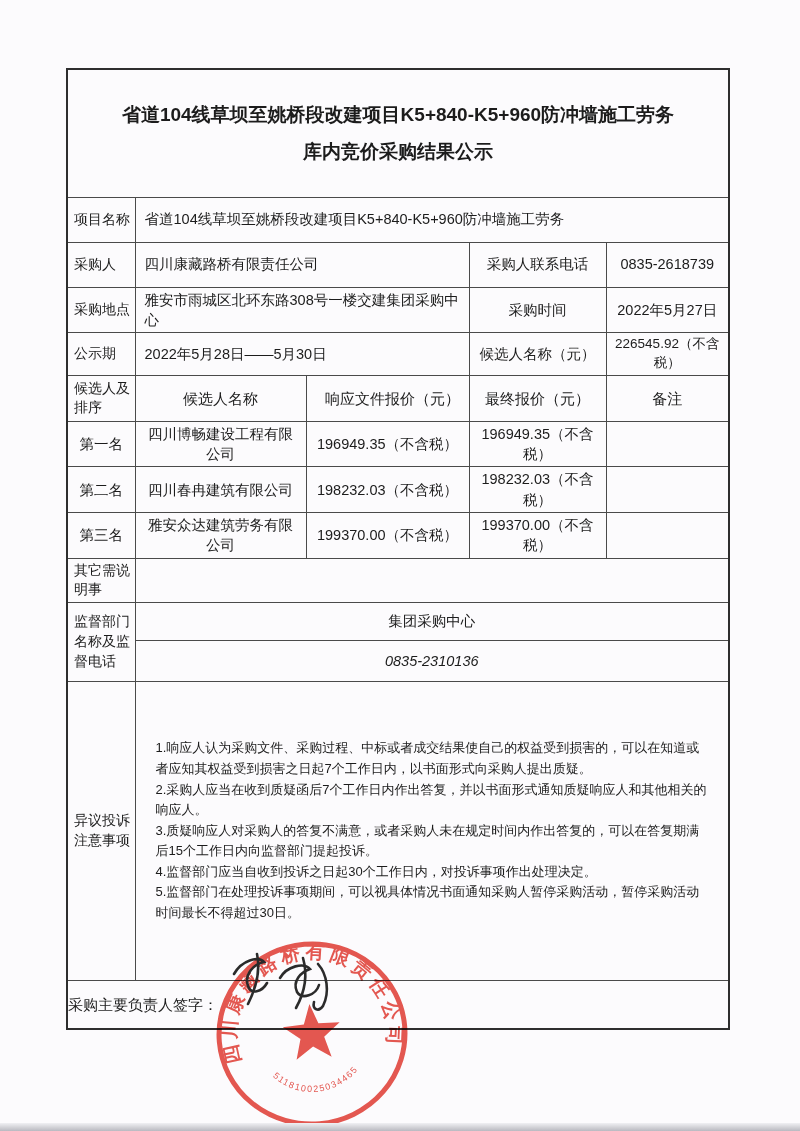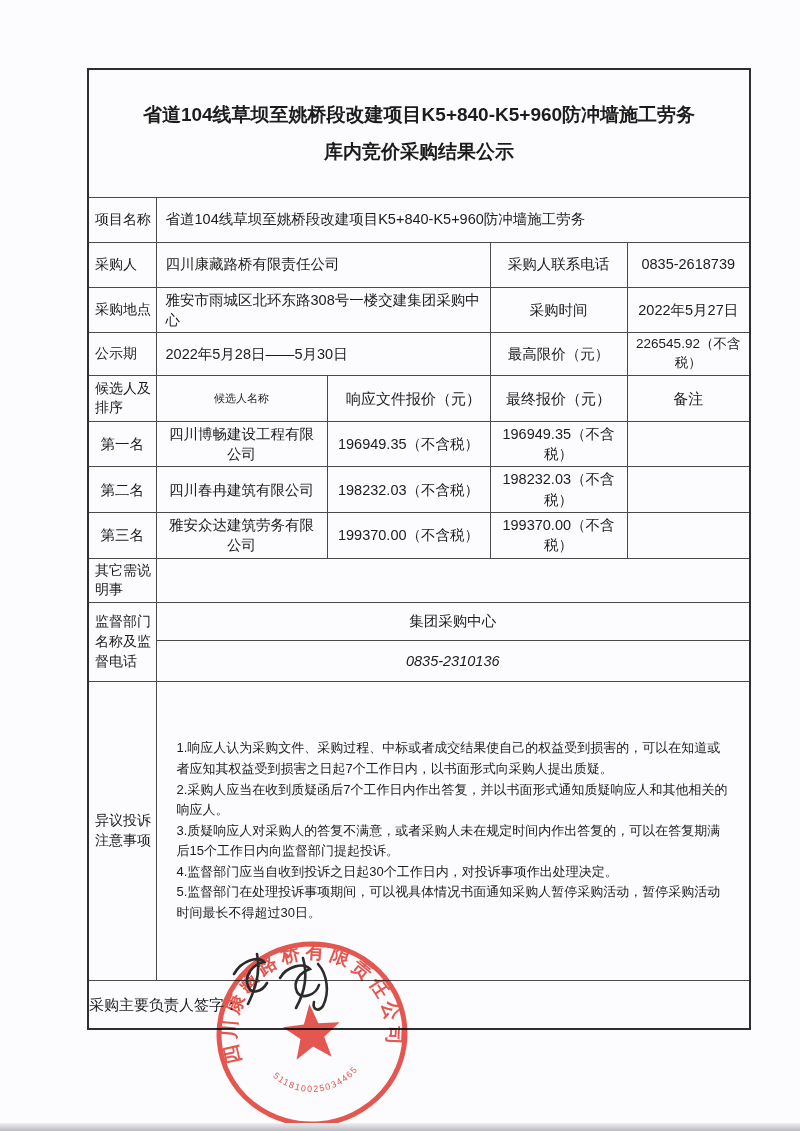--- a/index.html
+++ b/index.html
@@ -7,21 +7,21 @@
   .page {
     position:relative;
     width:800px; height:1131px;
     background:#fcfbfd;
     font-family:"Liberation Sans", sans-serif;
     color:#1c1c1c;
     overflow:hidden;
     margin:0 auto;
   }
   table.doc {
-    position:absolute; left:87px; top:68px;
+    position:absolute; left:66px; top:68px;
     width:662px;
     border-collapse:collapse;
     table-layout:fixed;
     border:2.2px solid #2e2e2e;
     background:transparent;
   }
   td {
     border:1.4px solid #4a4a4a;
     padding:2px 6px;
     font-size:14.5px;
@@ -106,27 +106,27 @@
     <tr class="r-loc">
       <td class="lbl">采购地点</td>
       <td class="val" colspan="2" style="padding-right:2px;">雅安市雨城区北环东路308号一楼交建集团采购中心</td>
       <td class="ctr">采购时间</td>
       <td class="ctr">2022年5月27日</td>
     </tr>
 
     <tr class="r-pub">
       <td class="lbl">公示期</td>
       <td class="val" colspan="2">2022年5月28日——5月30日</td>
-      <td class="ctr">最高限价（元）</td>
+      <td class="ctr">候选人名称（元）</td>
       <td class="ctr" style="font-size:13.5px;padding:2px 4px;">226545.92（不含税）</td>
     </tr>
 
     <tr class="r-chead">
       <td class="lbl">候选人及排序</td>
-      <td class="ctr" style="font-size:11px;">候选人名称</td>
+      <td class="ctr" style="font-size:15px;">候选人名称</td>
       <td class="ctr" style="font-size:15px;padding-left:16px;">响应文件报价（元）</td>
       <td class="ctr" style="font-size:15px;">最终报价（元）</td>
       <td class="ctr" style="font-size:15px;">备注</td>
     </tr>
 
     <tr class="r-c1">
       <td class="ctr">第一名</td>
       <td class="ctr">四川博畅建设工程有限公司</td>
       <td class="ctr">196949.35（不含税）</td>
       <td class="ctr">196949.35（不含税）</td>

